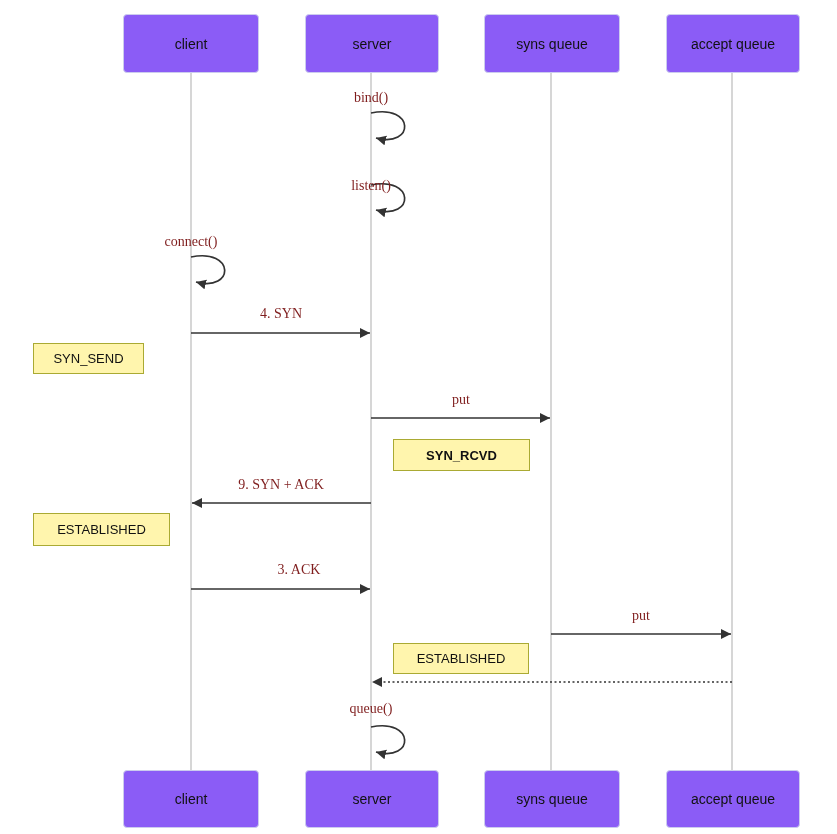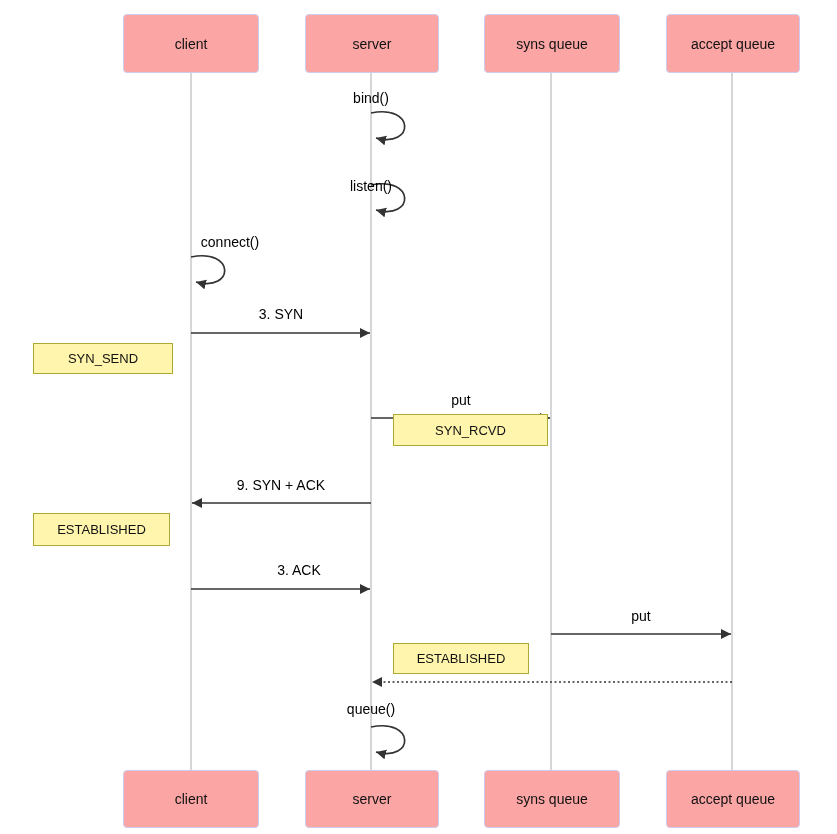--- a/index.html
+++ b/index.html
@@ -18,21 +18,21 @@
   #connector-layer {
     position: absolute;
     left: 0;
     top: 0;
     width: 837px;
     height: 834px;
   }
   .actor {
     position: absolute;
     box-sizing: border-box;
-    background: #fca5a5;
+    background: #8b5cf6;
     border: 1px solid #CCCCEE;
     border-radius: 4px;
     display: flex;
     align-items: center;
     justify-content: center;
     font-size: 14px;
     color: #111111;
   }
   .note {
     position: absolute;
@@ -43,23 +43,24 @@
     align-items: center;
     justify-content: center;
     font-size: 13px;
     color: #111111;
     white-space: nowrap;
   }
   .msg-label {
     position: absolute;
     transform: translateX(-50%);
     font-size: 14px;
-    color: #000000;
+    color: #7f1d1d;
     white-space: nowrap;
     line-height: 1.2;
+    font-family: Liberation Serif, serif;
   }
 </style>
 </head>
 <body>
 
 <div id="stage">
 
   <svg id="connector-layer" viewBox="0 0 837 834" xmlns="http://www.w3.org/2000/svg">
     <defs>
       <marker id="arrowhead" markerUnits="userSpaceOnUse" markerWidth="14" markerHeight="12" refX="10" refY="5" orient="auto">
@@ -106,27 +107,27 @@
   </div>
   <div class="actor" style="left:484px; top:770px; width:136px; height:58px;">
     <span>syns queue</span>
   </div>
   <div class="actor" style="left:666px; top:770px; width:134px; height:58px;">
     <span>accept queue</span>
   </div>
 
   <div class="msg-label" style="left:371px; top:90px;">bind()</div>
   <div class="msg-label" style="left:371px; top:178px;">listen()</div>
-  <div class="msg-label" style="left:191px; top:234px;margin-left:39px;">connect()</div>
+  <div class="msg-label" style="left:191px; top:234px;">connect()</div>
   <div class="msg-label" style="left:371px; top:701px;">queue()</div>
 
-  <div class="msg-label" style="left:281px; top:306px;">3. SYN</div>
+  <div class="msg-label" style="left:281px; top:306px;">4. SYN</div>
   <div class="msg-label" style="left:461px; top:392px;">put</div>
   <div class="msg-label" style="left:281px; top:477px;">9. SYN + ACK</div>
   <div class="msg-label" style="left:299px; top:562px;">3. ACK</div>
   <div class="msg-label" style="left:641px; top:608px;">put</div>
 
-  <div class="note" style="left:33px; top:343px; width:140px; height:31px;">SYN_SEND</div>
-  <div class="note" style="left:393px; top:414px; width:155px; height:32px;">SYN_RCVD</div>
+  <div class="note" style="left:33px; top:343px; width:111px; height:31px;">SYN_SEND</div>
+  <div class="note" style="left:393px; top:439px; width:137px; height:32px;font-weight:bold;">SYN_RCVD</div>
   <div class="note" style="left:33px; top:513px; width:137px; height:33px;">ESTABLISHED</div>
   <div class="note" style="left:393px; top:643px; width:136px; height:31px;">ESTABLISHED</div>
 
 </div>
 
 </body></html>

